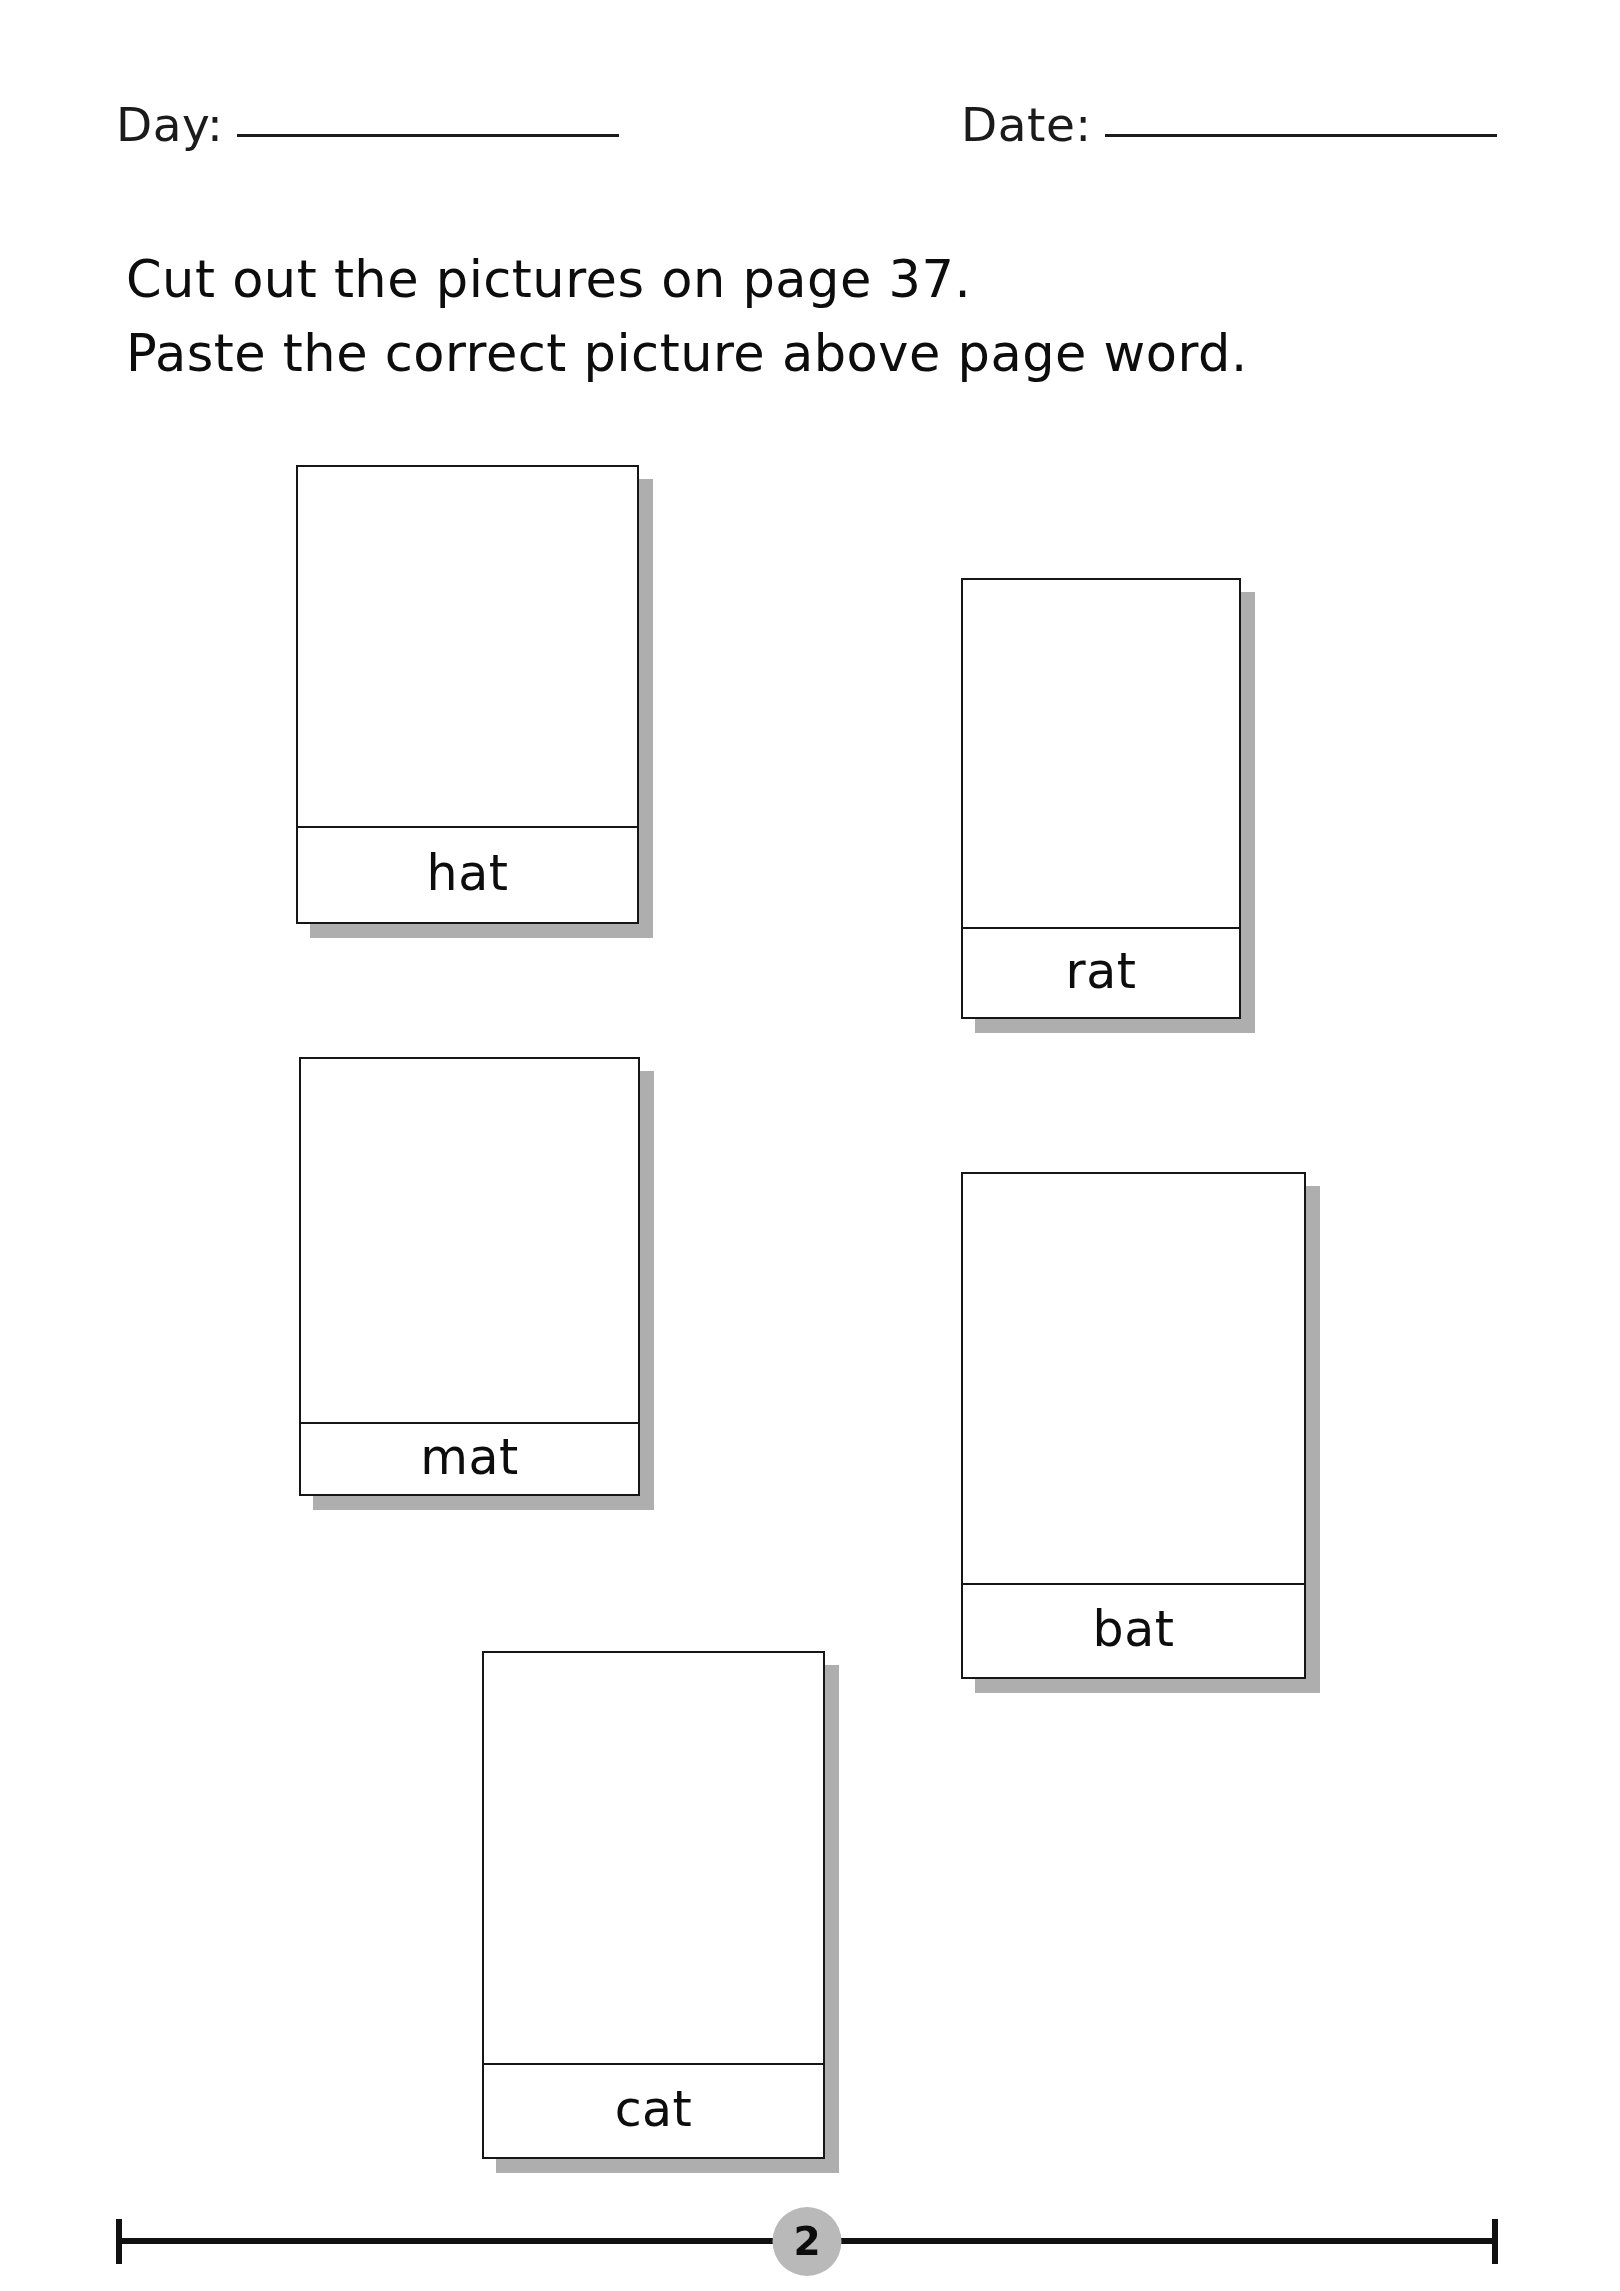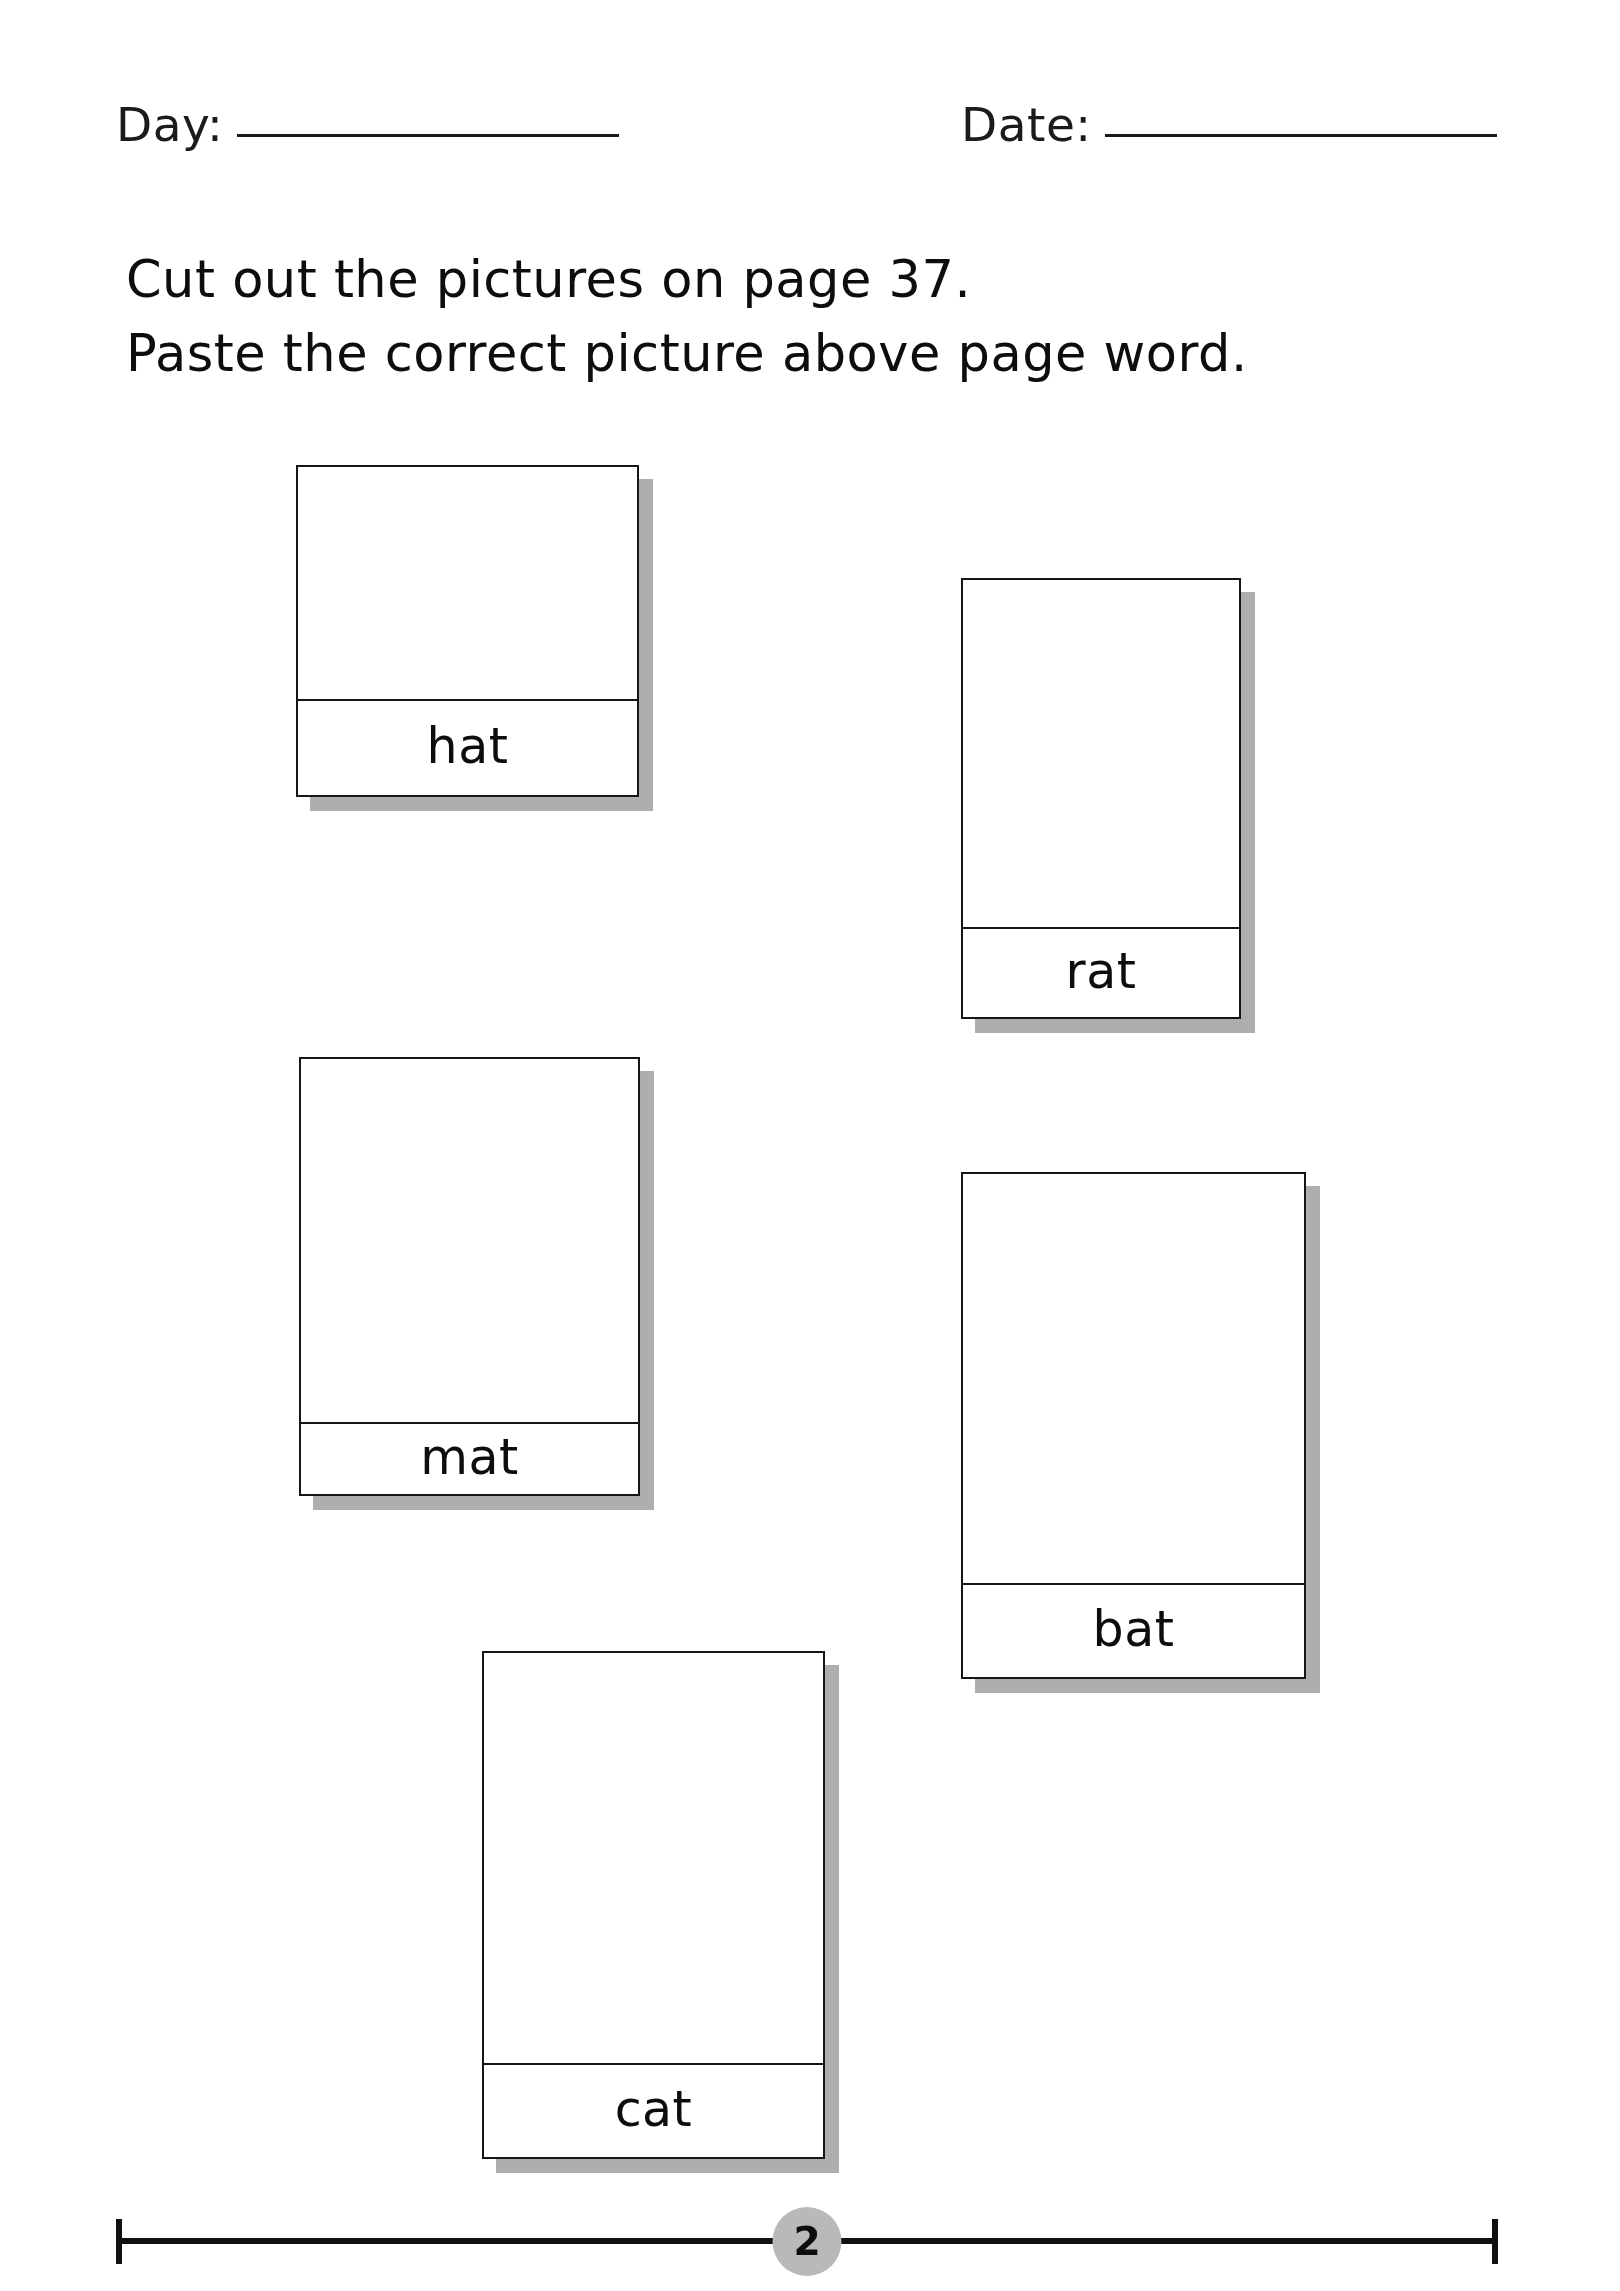--- a/index.html
+++ b/index.html
@@ -105,21 +105,21 @@
     align-items: center;
     justify-content: center;
     font-size: 49px;
     line-height: 49px;
     color: #0d0d0d;
     letter-spacing: 0.5px;
     padding-bottom: 3.9px;
   }
 
   
-  .card-hat { left: 296px;  top: 465px;  width: 343px; height: 332px; }
+  .card-hat { left: 296px;  top: 465px;  width: 343px; height: 459px; }
   .card-hat .card-label { height: 96px; }
 
   .card-rat { left: 961px;  top: 578px;  width: 280px; height: 441px; }
   .card-rat .card-label { height: 90px; }
 
   .card-mat { left: 299px;  top: 1057px; width: 341px; height: 439px; }
   .card-mat .card-label { height: 72px; }
 
   .card-bat { left: 961px;  top: 1172px; width: 345px; height: 507px; }
   .card-bat .card-label { height: 94px; }

